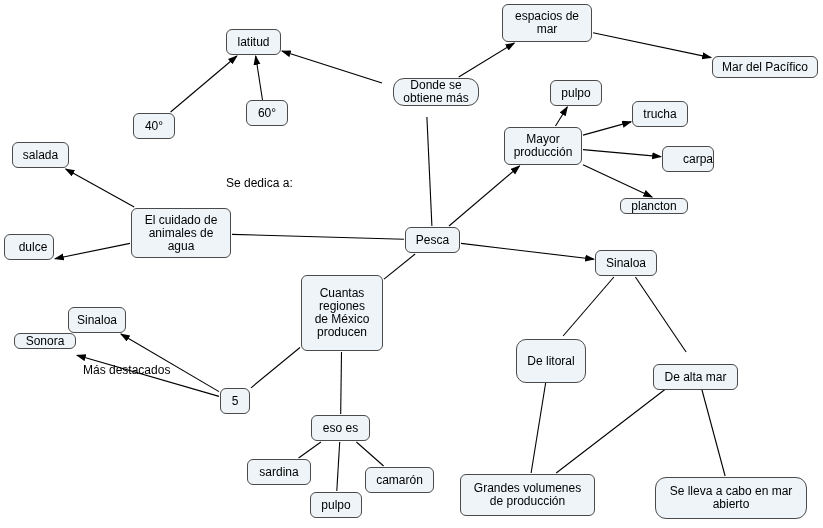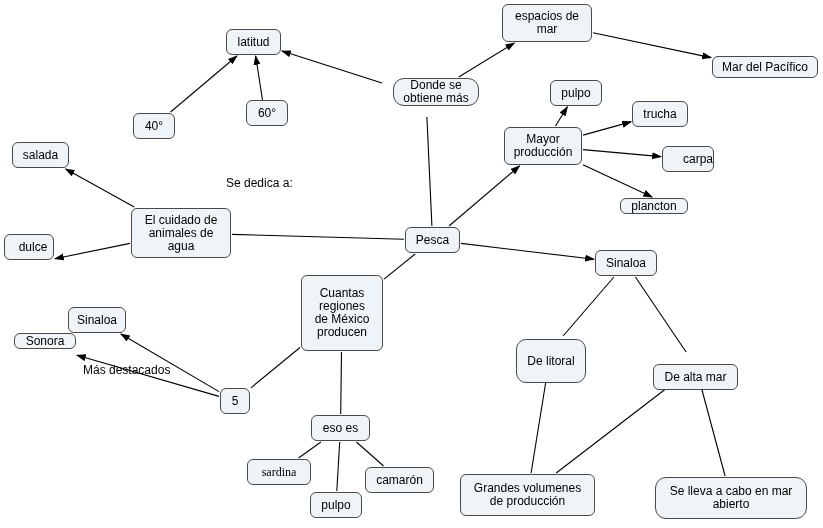--- a/index.html
+++ b/index.html
@@ -117,21 +117,21 @@
       <div class="node" style="left: 301px; top: 275px; width: 82px; height: 76px;">Cuantas
 regiones
 de México
 producen</div>
       <div class="node" style="left: 68px; top: 307px; width: 58px; height: 26px;">Sinaloa</div>
       <div class="node" style="left: 516px; top: 339px; width: 70px; height: 44px; border-radius: 10px;">De litoral</div>
       <div class="node" style="left: 14px; top: 333px; width: 62px; height: 16px;">Sonora</div>
       <div class="node" style="left: 653px; top: 364px; width: 85px; height: 26px;">De alta mar</div>
       <div class="node" style="left: 220px; top: 388px; width: 30px; height: 26px;">5</div>
       <div class="node" style="left: 311px; top: 415px; width: 59px; height: 26px;">eso es</div>
-      <div class="node" style="left: 247px; top: 459px; width: 64px; height: 26px; font-family: Liberation Serif, serif;">sardina</div>
+      <div class="node" style="left: 247px; top: 459px; width: 64px; height: 26px;">sardina</div>
       <div class="node" style="left: 365px; top: 467px; width: 69px; height: 26px;">camarón</div>
       <div class="node" style="left: 460px; top: 474px; width: 135px; height: 42px;">Grandes volumenes
 de producción</div>
       <div class="node" style="left: 655px; top: 477px; width: 152px; height: 42px; border-radius: 11px;">Se lleva a cabo en mar
 abierto</div>
       <div class="node" style="left: 310px; top: 492px; width: 52px; height: 26px;">pulpo</div>
       <div class="label" style="left: 226px; top: 177px;">Se dedica a:</div>
       <div class="label" style="left: 83px; top: 364px;">Más destacados</div>
     </div>
 </div>

